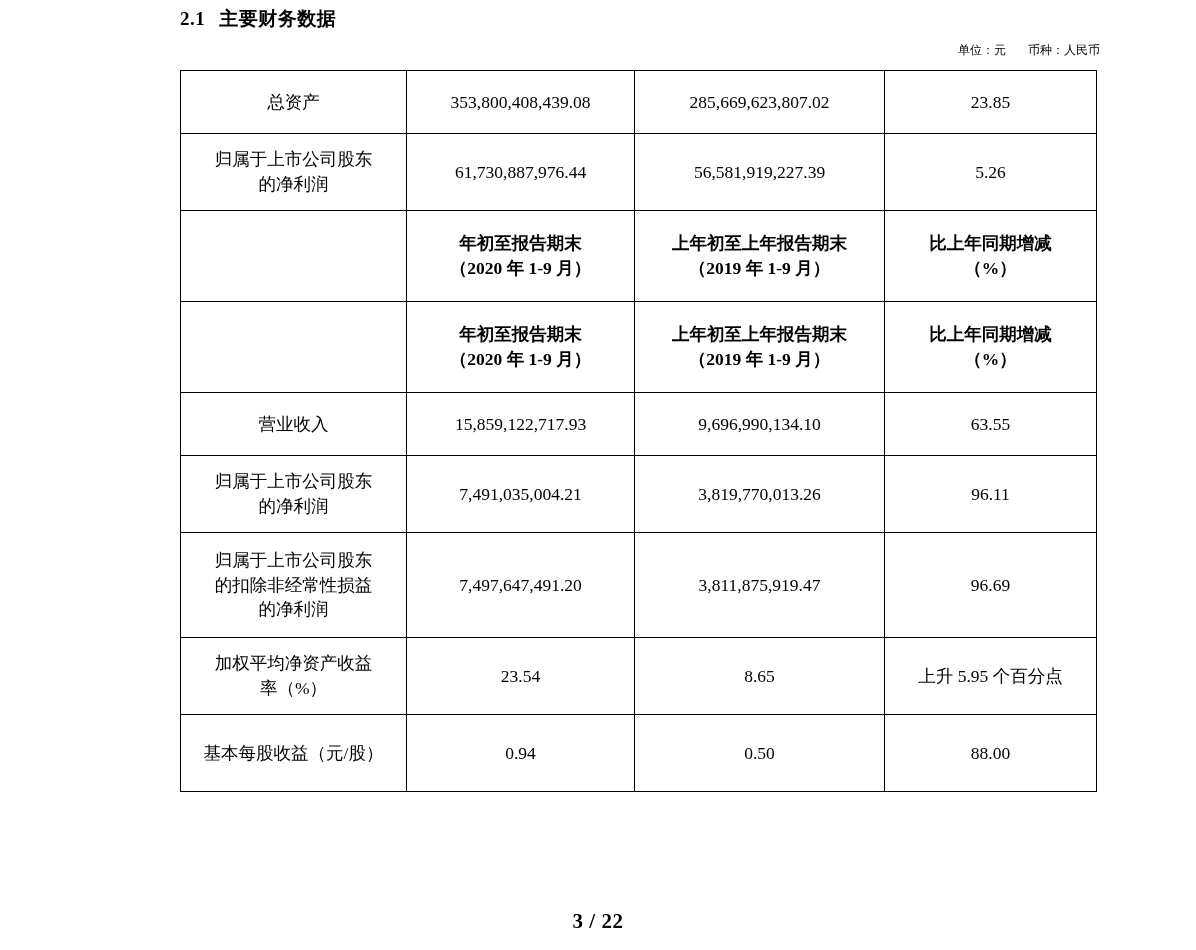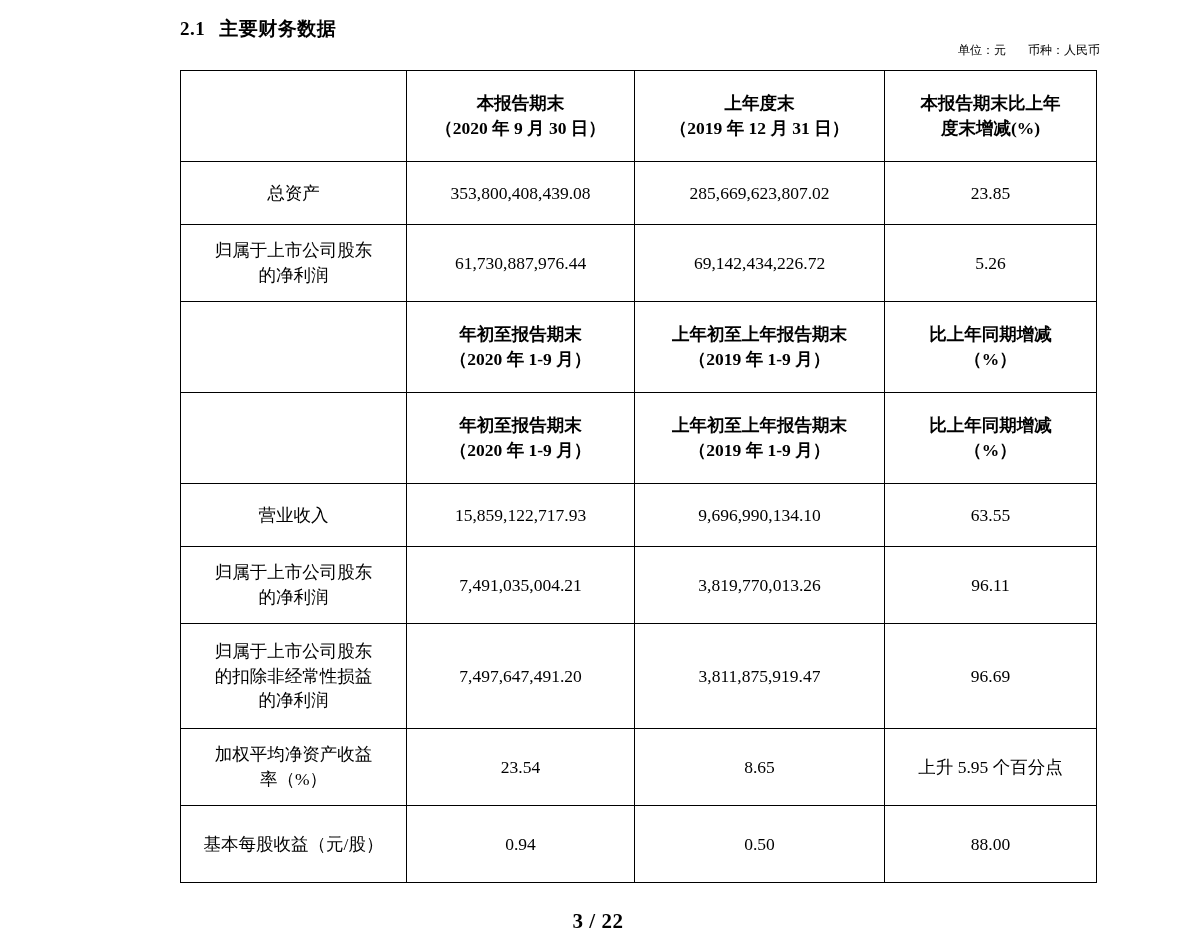--- a/index.html
+++ b/index.html
@@ -17,21 +17,21 @@
   }
   .page {
     width: 1196px;
     height: 950px;
     position: relative;
     box-sizing: border-box;
   }
   .section-title {
     position: absolute;
     left: 180px;
-    top: 16px;
+    top: 6px;
     font-size: 19px;
     font-weight: bold;
     letter-spacing: 0.5px;
     white-space: nowrap;
   }
   .section-title .num {
     margin-right: 14px;
     font-weight: bold;
   }
   .unit-line {
@@ -116,52 +116,37 @@
   </div>
 
   <table class="fin">
     <colgroup>
       <col class="c0">
         <col class="c1">
         <col class="c2">
         <col class="c3">
     </colgroup>
     <tbody>
-      <tr class="row-h1">
-        <td class="blank"></td>
-        <td class="hdr">
-          <span class="l1">本报告期末</span>
-          <span class="l2">（2020 年 9 月 30 日）</span>
-        </td>
-        <td class="hdr">
-          <span class="l1">上年度末</span>
-          <span class="l2">（2019 年 12 月 31 日）</span>
-        </td>
-        <td class="hdr">
-          <span class="l1">本报告期末比上年</span>
-          <span class="l2">度末增减(%)</span>
-        </td>
-      </tr>
 
       <tr class="row-norm">
         <td class="label">
           <span class="lbl-line">总资产</span>
         </td>
         <td class="val">353,800,408,439.08</td>
         <td class="val">285,669,623,807.02</td>
         <td class="val">23.85</td>
       </tr>
 
       <tr class="row-tall">
         <td class="label">
           <span class="lbl-line">归属于上市公司股东</span>
           <span class="lbl-line">的净利润</span>
         </td>
         <td class="val">61,730,887,976.44</td>
-        <td class="val">69,142,434,226.72</td>
+        <td class="val">56,581,919,227.39</td>
         <td class="val">5.26</td>
       </tr>
 
       <tr class="row-h1">
         <td class="blank"></td>
         <td class="hdr">
           <span class="l1">年初至报告期末</span>
           <span class="l2">（2020 年 1-9 月）</span>
         </td>
         <td class="hdr">

